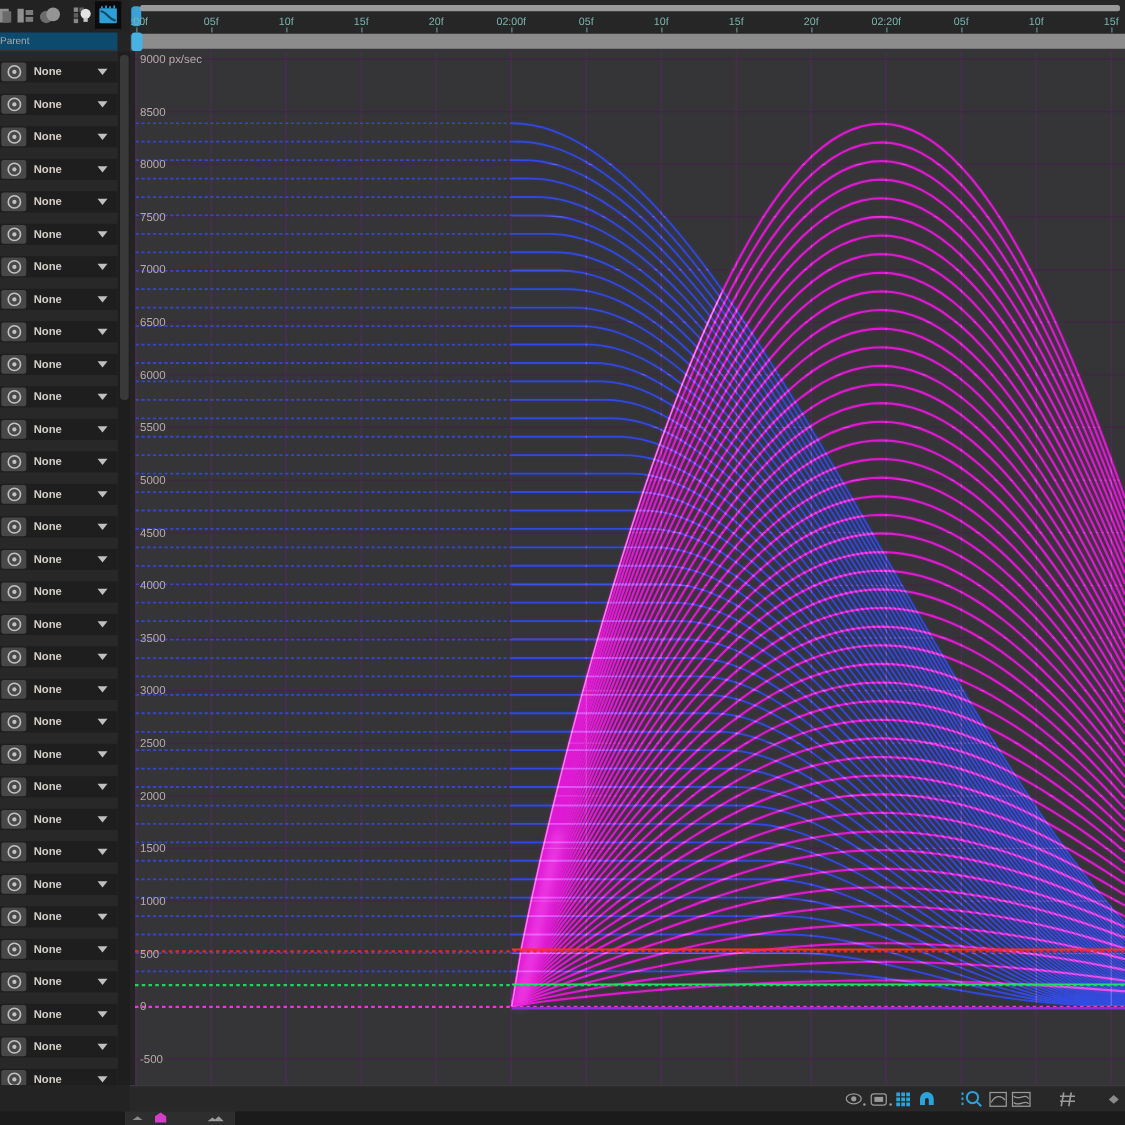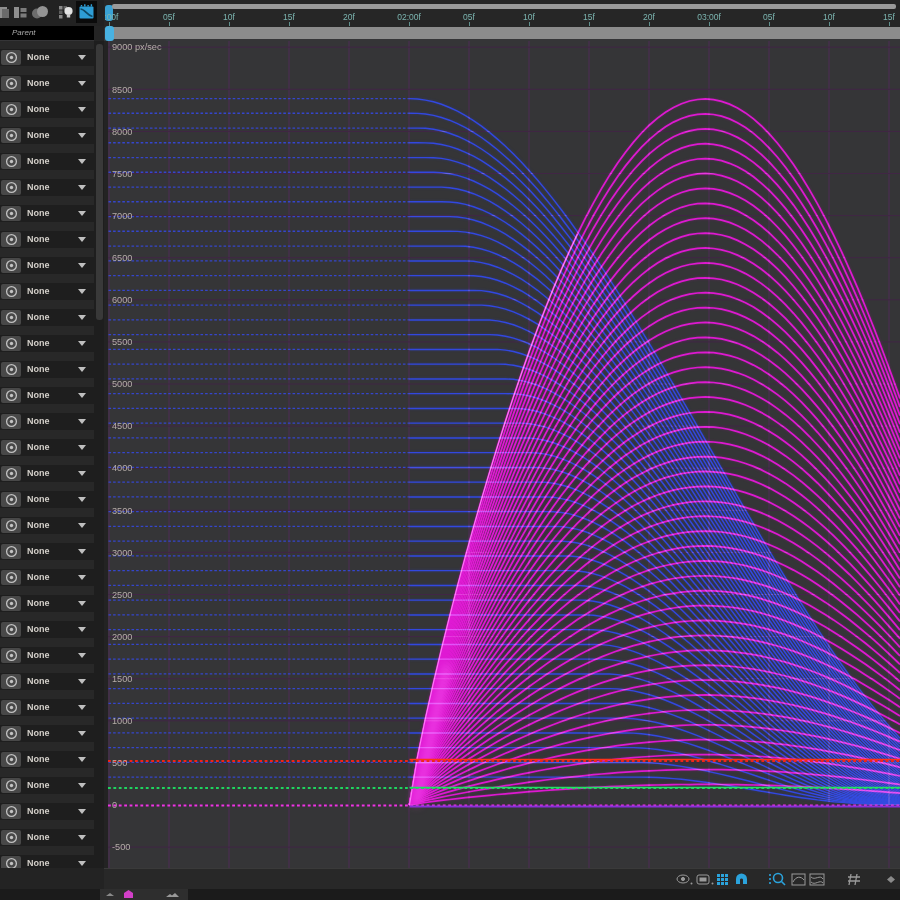--- a/index.html
+++ b/index.html
@@ -6,21 +6,21 @@
 .abs { position:absolute; }
 
 #topbar { left:0; top:0; width:104px; height:28px; background:#222; }
 #rulerzone { left:104px; top:0; width:796px; height:28px; background:#262626; overflow:hidden; }
 #hscroll { left:112px; top:4px; width:784px; height:4.5px; background:#9a9a9a; border-radius:2px; }
 .rlab { position:absolute; top:11.5px; transform:translateX(-50%); color:#7cb5b0; font-size:8.5px; white-space:nowrap; }
 .rtick { position:absolute; top:22px; width:1px; height:4px; background:#5f8f8c; }
 #workbar { left:113px; top:27px; width:787px; height:12px; background:#8c8c8c; }
 #ctihead { left:1px; top:5px; width:7.5px; height:16px; background:#3aa2d4; border-radius:3px; }
 #ctihandle { left:105px; top:26px; width:9px; height:15px; background:#48b2e2; border-radius:3px; }
-#parent { left:0; top:26px; width:94px; height:14px; background:#000000; color:#a9a9a9; font-size:8px; line-height:13px; padding-left:12px;font-style:italic; }
+#parent { left:0; top:26px; width:94px; height:14px; background:#0c4a6e; color:#a9a9a9; font-size:8px; line-height:13px; padding-left:0; }
 #parent2 { left:94px; top:26px; width:10px; height:15px; background:#242424; }
 
 #panel { left:0; top:41px; width:94px; height:832px; background:#282828; }
 .row { position:absolute; left:0; width:94px; height:17px; background:#1e1e1e;text-align:right; }
 .pw { position:absolute; left:1px; top:1px; width:20px; height:15px; background:#484848; border-radius:2px; text-align:center; }
 .pw svg { margin-top:1px; }
 .nt { position:absolute; left:27px; top:2.5px; color:#d4d0ca; font-size:9px; font-weight:700; }
 .tri { position:absolute; left:78px; top:6px; width:0; height:0; border-left:4.5px solid transparent; border-right:4.5px solid transparent; border-top:5px solid #c0c0c0; }
 #vscroll { left:94px; top:41px; width:10px; height:832px; background:#1e1e1e; }
 #vthumb { left:95.5px; top:44px; width:7px; height:276px; background:#393939; border-radius:3px; }
@@ -69,21 +69,21 @@
 <div class="rlab" style="left:305px">02:00f</div>
 <div class="rtick" style="left:305px"></div>
 <div class="rlab" style="left:365px">05f</div>
 <div class="rtick" style="left:365px"></div>
 <div class="rlab" style="left:425px">10f</div>
 <div class="rtick" style="left:425px"></div>
 <div class="rlab" style="left:485px">15f</div>
 <div class="rtick" style="left:485px"></div>
 <div class="rlab" style="left:545px">20f</div>
 <div class="rtick" style="left:545px"></div>
-<div class="rlab" style="left:605px">03:00f</div>
+<div class="rlab" style="left:605px">02:20f</div>
 <div class="rtick" style="left:605px"></div>
 <div class="rlab" style="left:665px">05f</div>
 <div class="rtick" style="left:665px"></div>
 <div class="rlab" style="left:725px">10f</div>
 <div class="rtick" style="left:725px"></div>
 <div class="rlab" style="left:785px">15f</div>
 <div class="rtick" style="left:785px"></div>
 </div>
 <div class="abs" id="parent">Parent</div>
 <div class="abs" id="parent2"></div>

